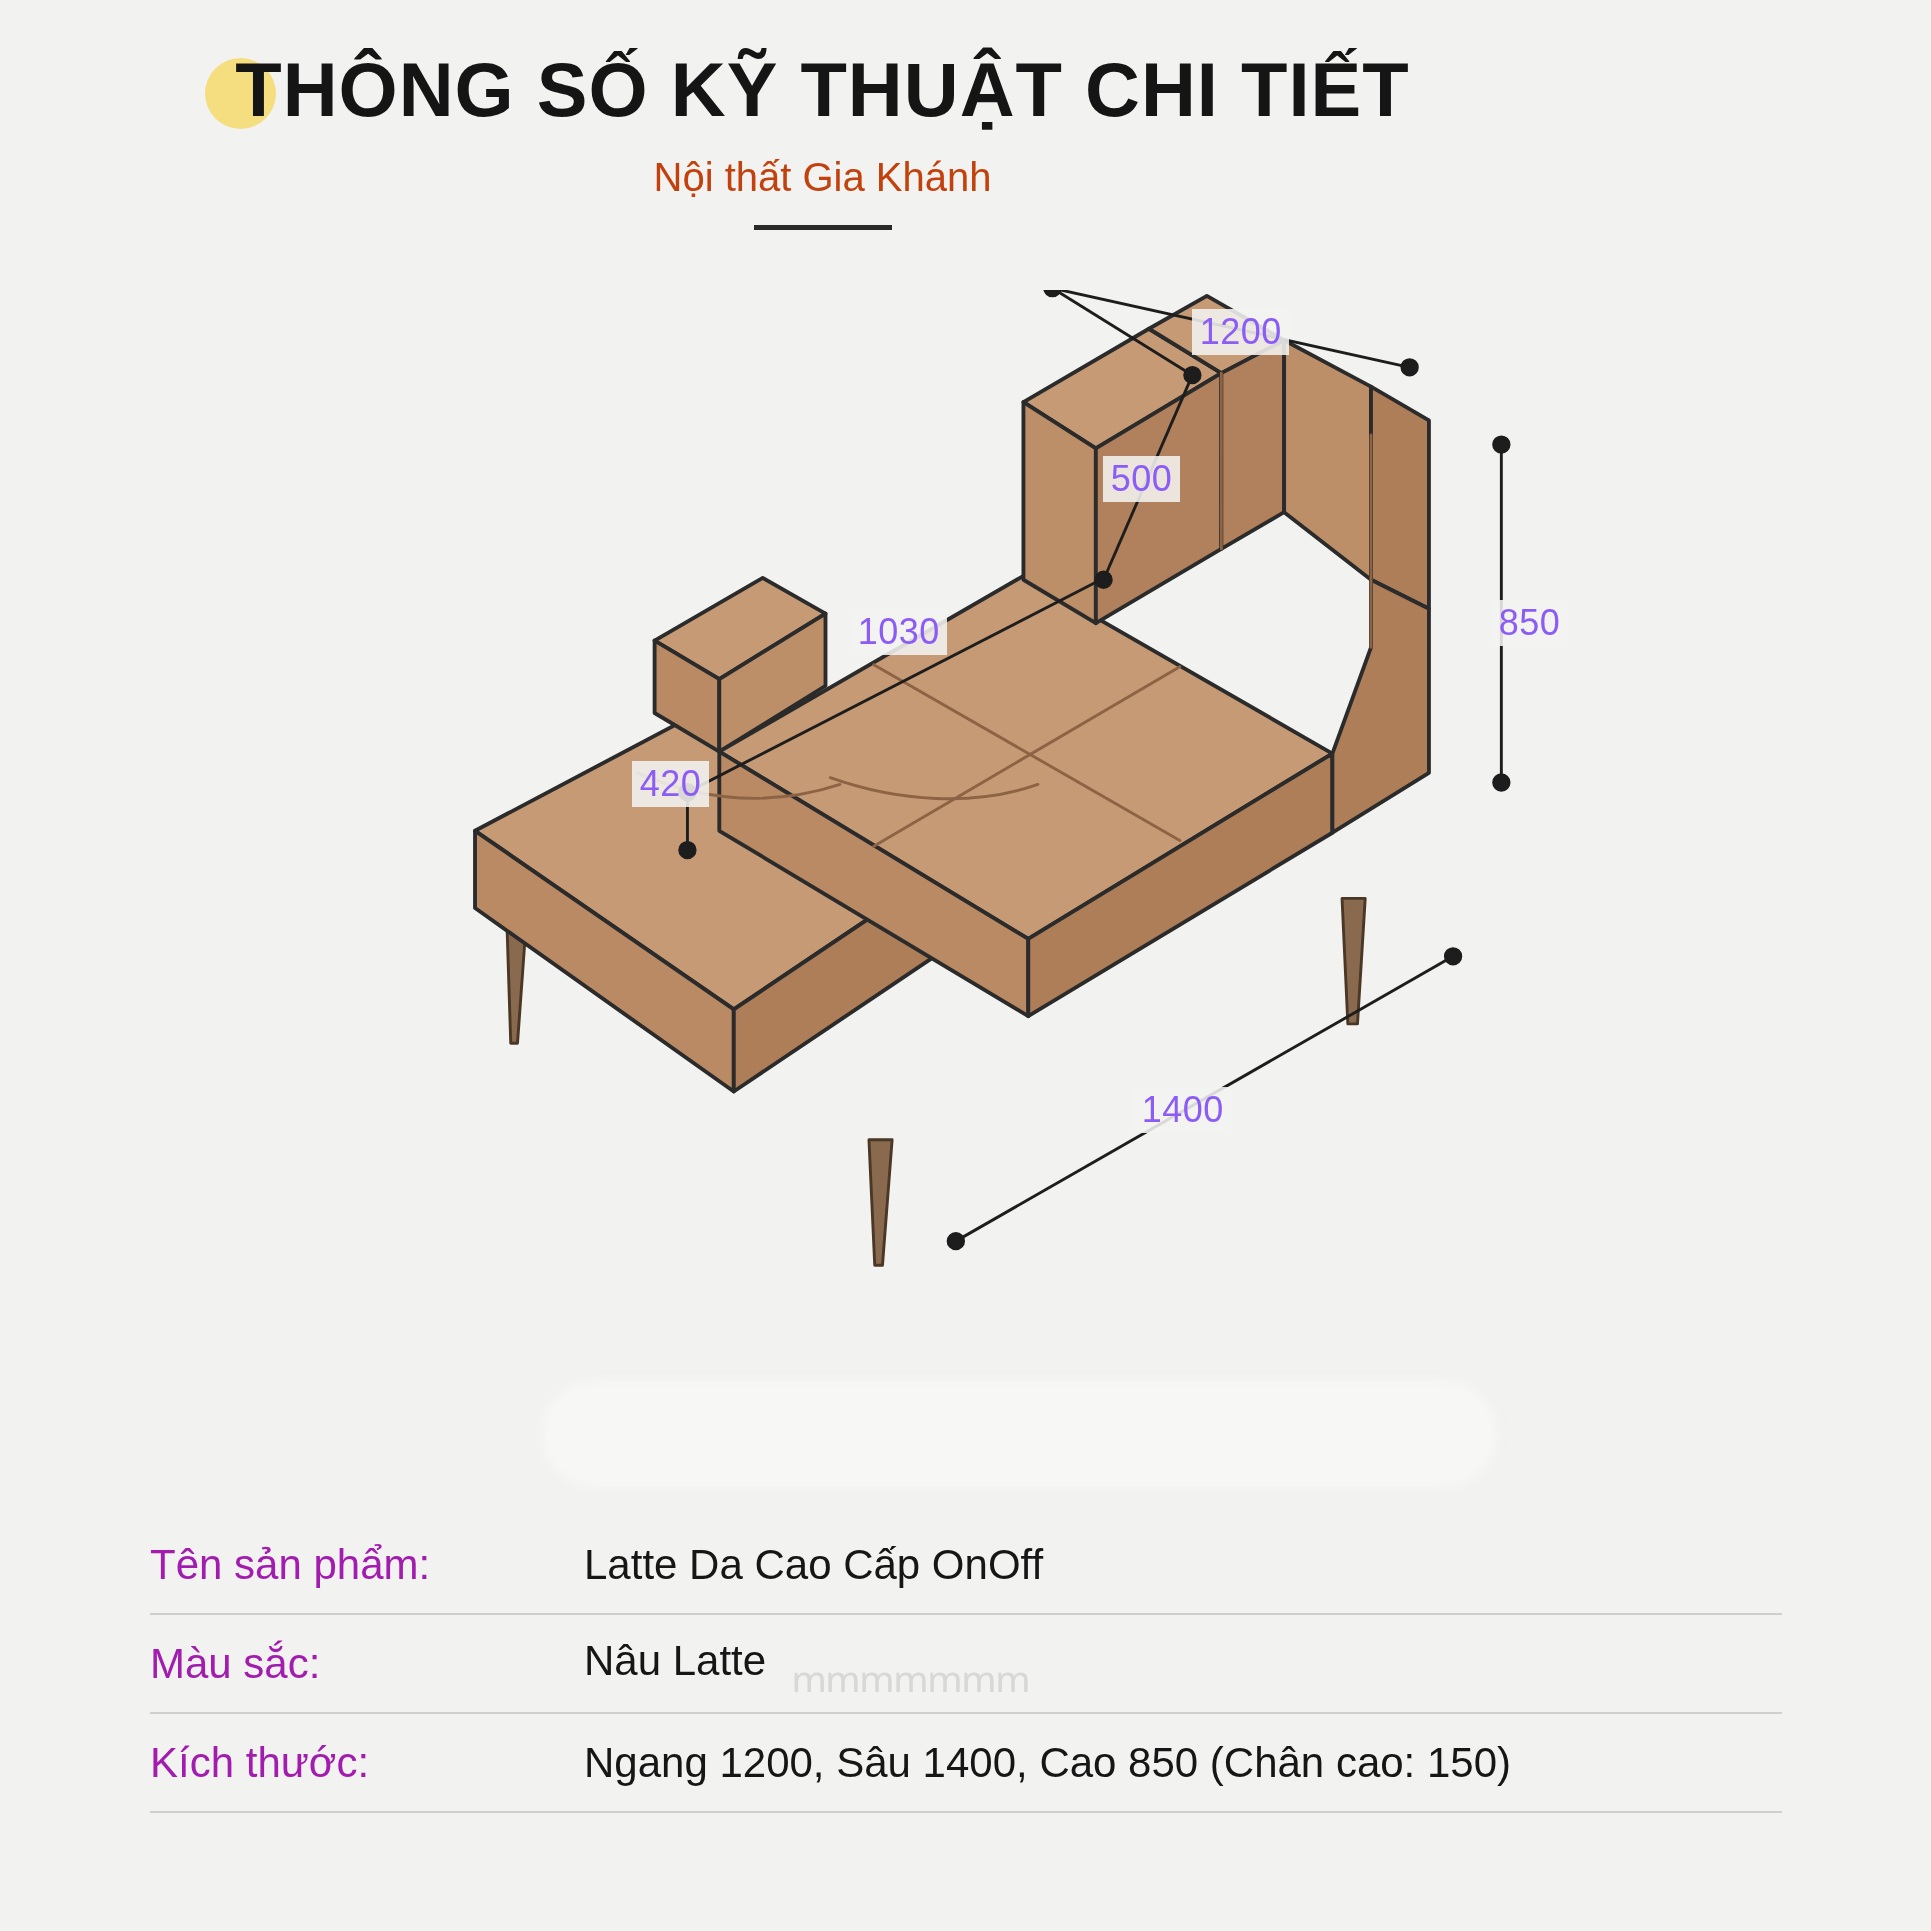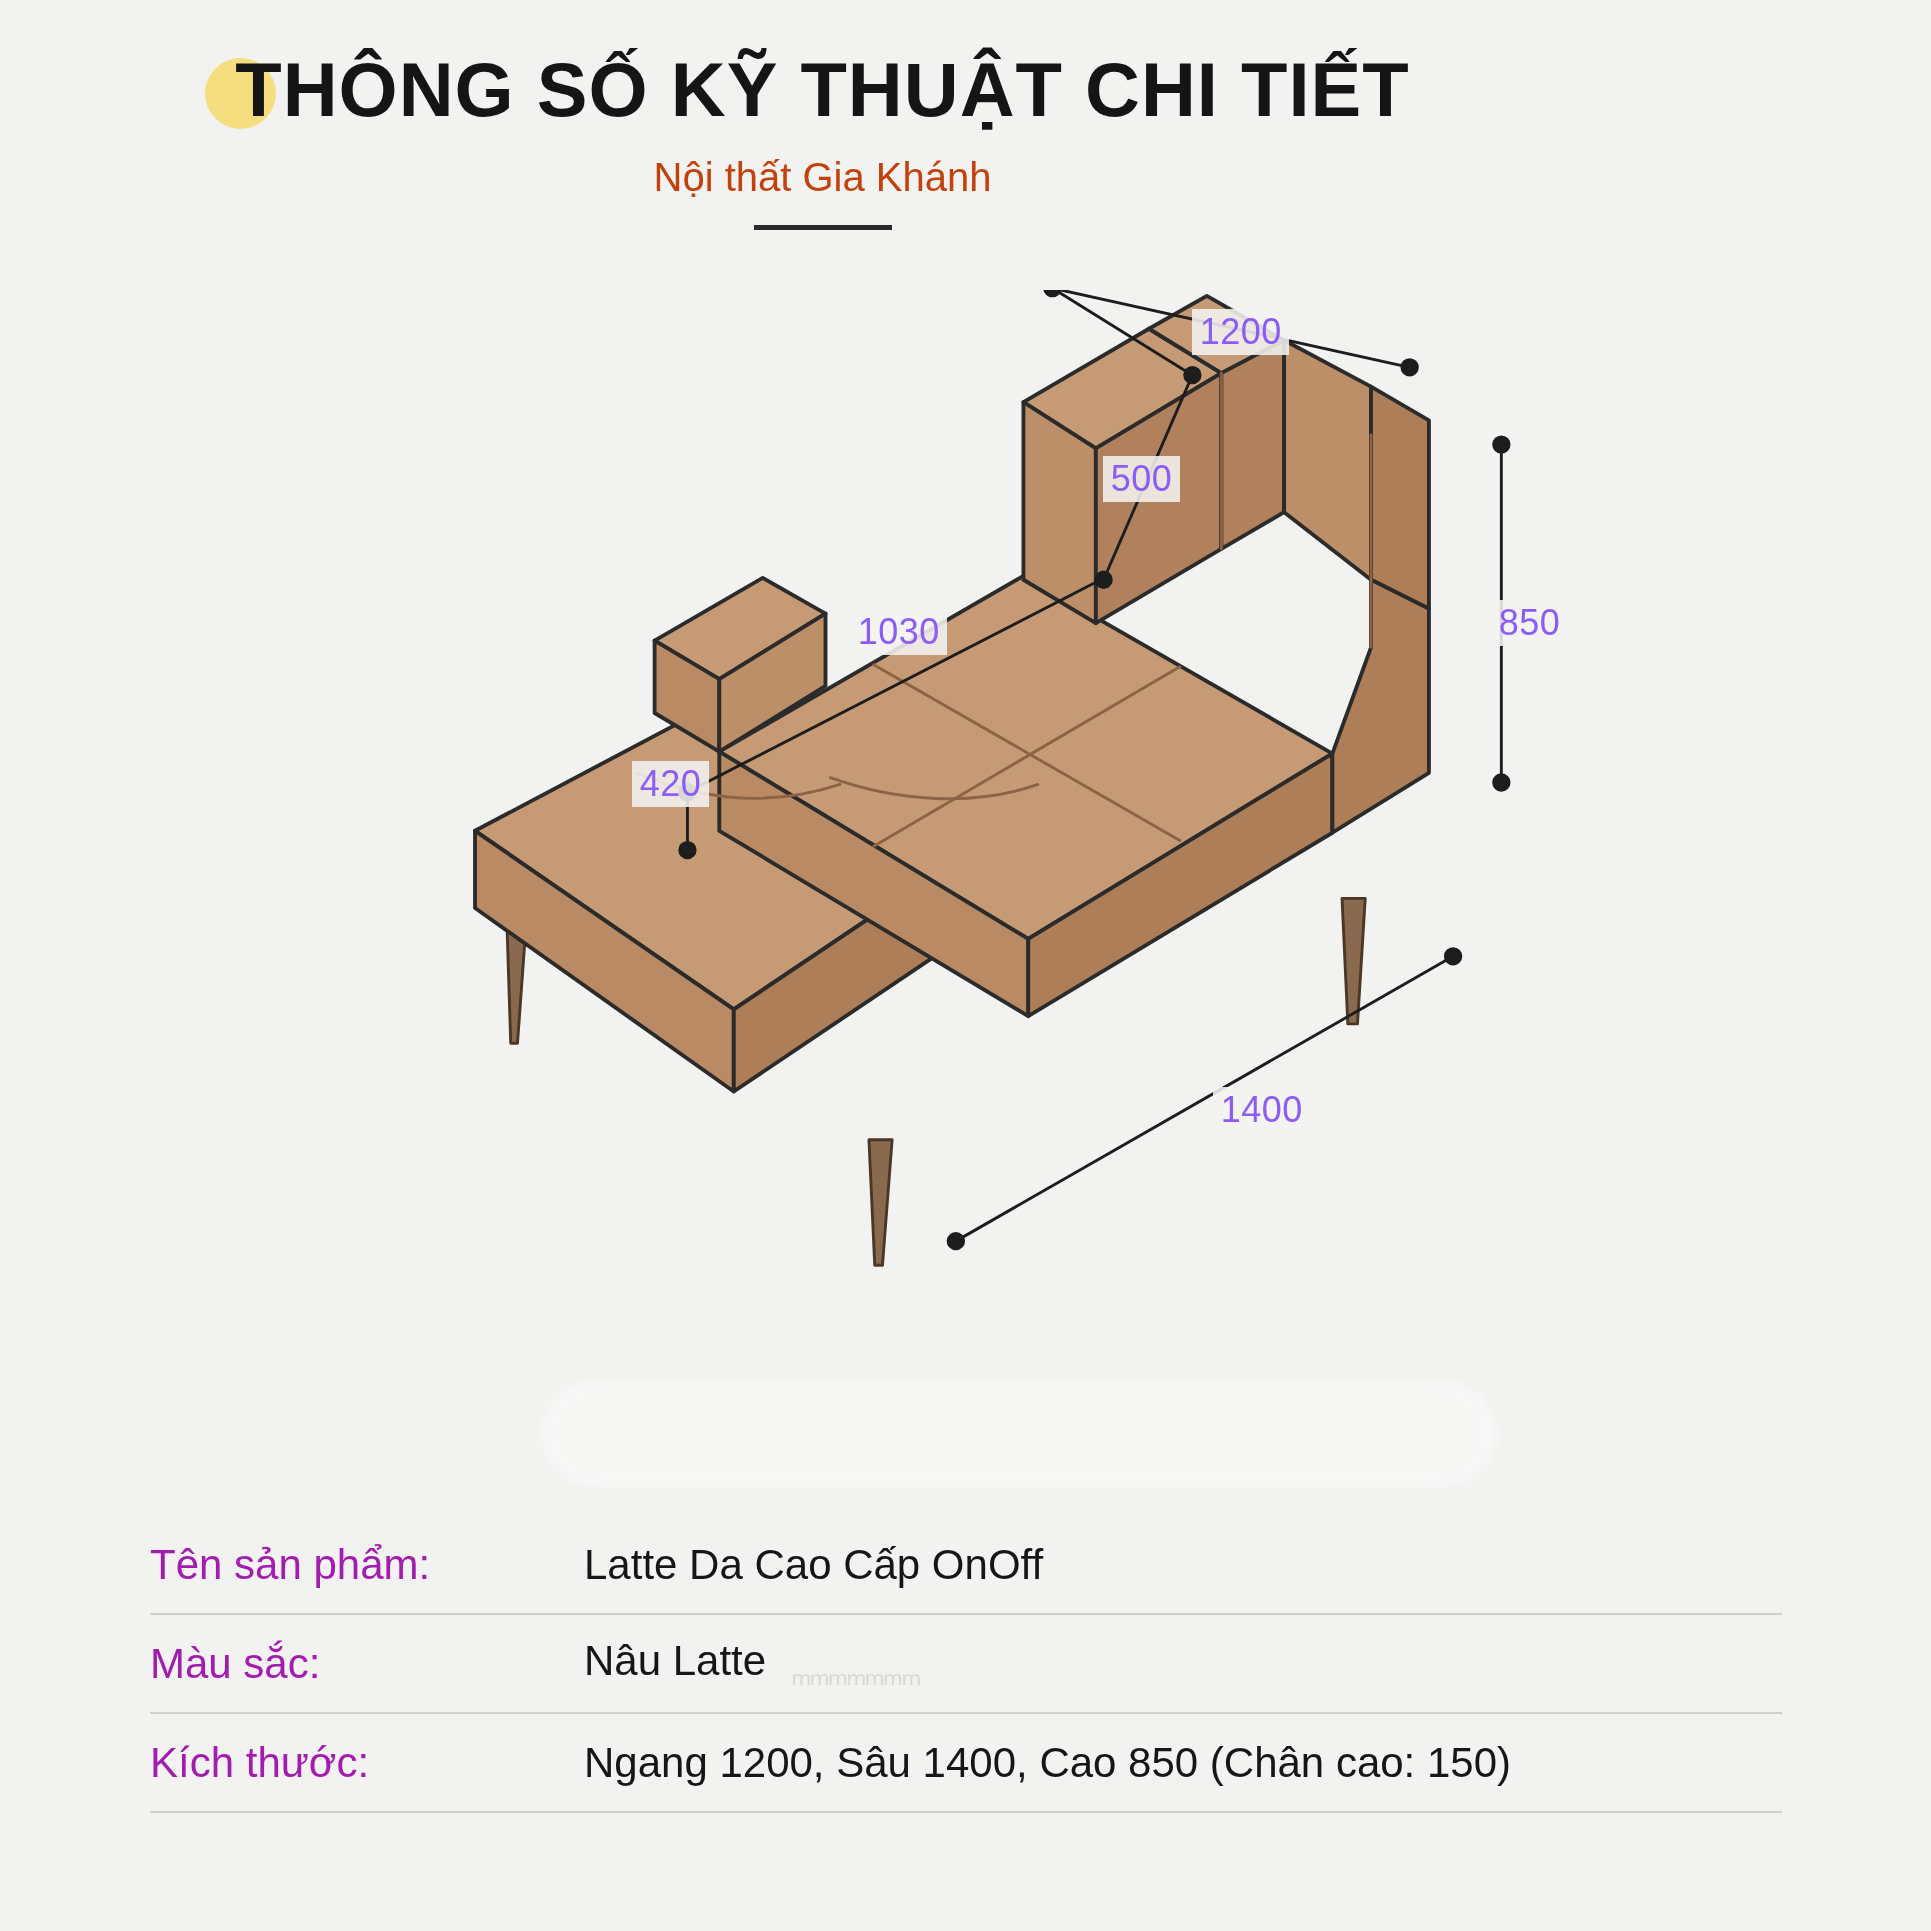--- a/index.html
+++ b/index.html
@@ -120,21 +120,21 @@
   .spec-value {
     flex: 1;
     font-size: 42px;
     color: #161616;
     position: relative;
   }
   .swatch-scribble {
     display: inline-block;
     margin-left: 25px;
     color: #d8d8d6;
-    font-size: 22px;
+    font-size: 39px;
     letter-spacing: -1.9px;
     vertical-align: middle;
     margin-top: 26px;
   }
   .spec-table .spec-row.last {
     border-bottom: 2.9px solid #cfcfcd;
   }
 </style>
 </head>
 <body>
@@ -218,21 +218,21 @@
       <line x1="712" y1="520" x2="712" y2="580"></line>
       <circle cx="712" cy="580" r="8"></circle>
     </g>
   </svg>
 
   <div class="dim-label" style="left:1192px; top:19.3px;">1200</div>
   <div class="dim-label" style="left:1103px; top:166px;">500</div>
   <div class="dim-label" style="left:850px; top:319px;">1030</div>
   <div class="dim-label" style="left:1491px; top:290px;margin-top:20px;">850</div>
   <div class="dim-label" style="left:632px; top:471px;">420</div>
-  <div class="dim-label" style="left:1213px; top:797px;">1400</div>
+  <div class="dim-label" style="left:1134px; top:797px;">1400</div>
 </div>
 
 <div class="floor-shadow"></div>
 
 <div class="spec-table">
 
   <div class="spec-row">
     <div class="spec-label">Tên sản phẩm:</div>
     <div class="spec-value">Latte Da Cao Cấp OnOff</div>
   </div>

